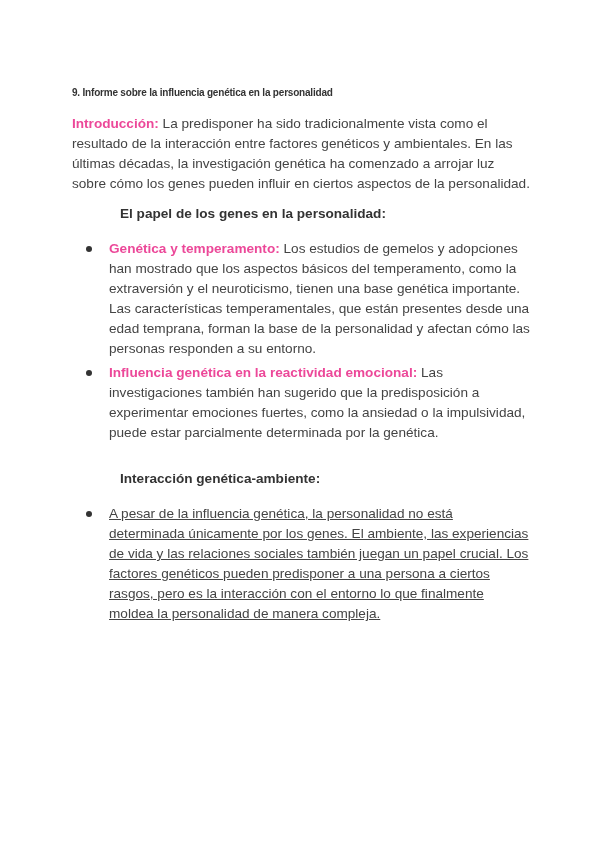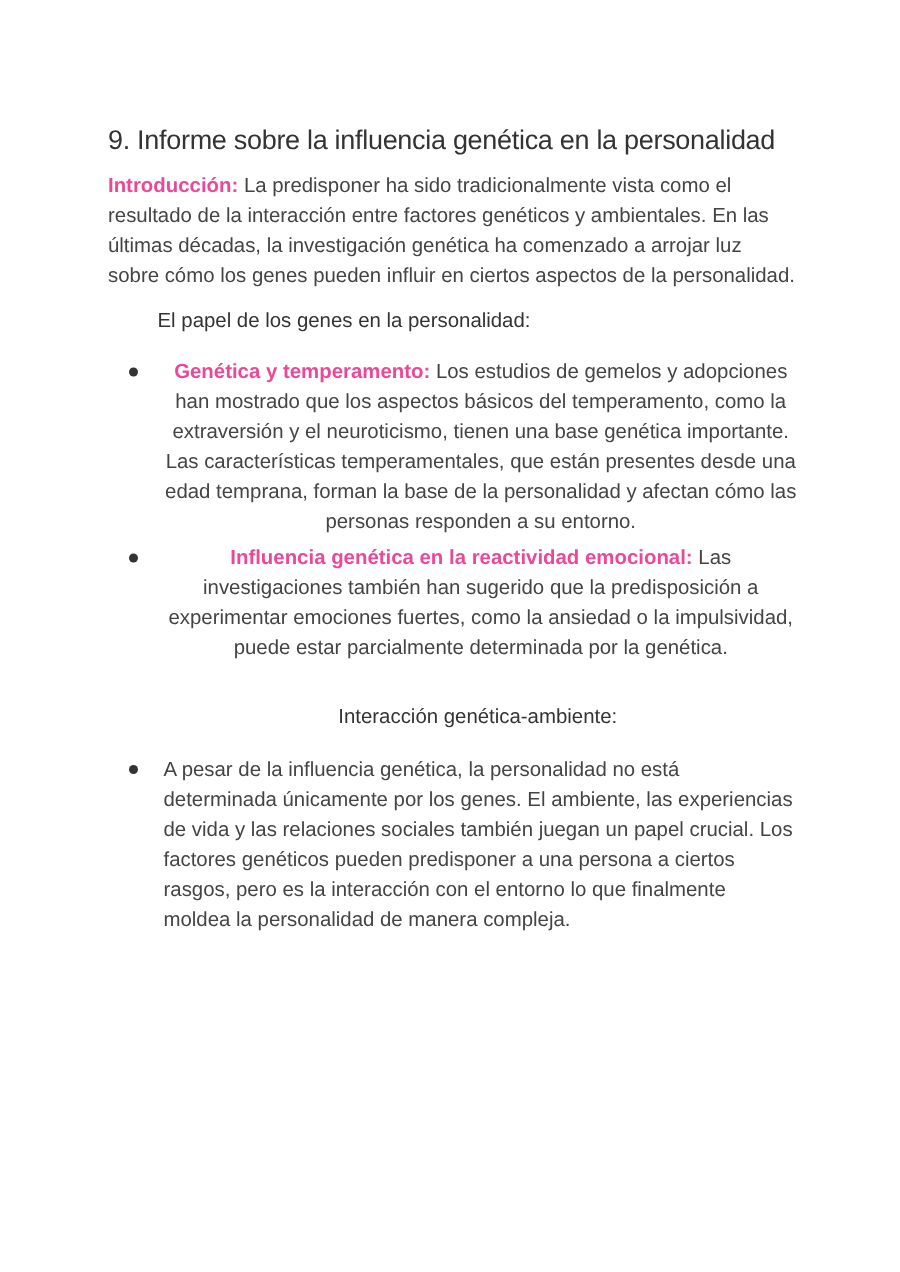--- a/index.html
+++ b/index.html
@@ -1,29 +1,29 @@
 <!DOCTYPE html>
 <html><head>
 <meta charset="utf-8">
 <style>
   html, body { margin: 0; padding: 0; background: #ffffff; }
   body { width: 600px; height: 848px; position: relative; overflow: hidden; font-family: "Liberation Sans", sans-serif; color: #444444; }
   .page { position: absolute; left: 72px; top: 84px; width: 460px; }
-  .title { font-family: "Liberation Sans", sans-serif; font-weight: normal; font-size: 18px; color: #333333; margin: 0; line-height: 18px; letter-spacing: -0.2px; }
+  .title { font-family: "Liberation Sans", sans-serif; font-weight: bold; font-size: 10px; color: #333333; margin: 0; line-height: 18px; letter-spacing: -0.2px; }
   .para { font-size: 13.6px; line-height: 20px; margin: 12px 0 0 0; color: #444444; }
   .para b, .item b { color: #ec4899; }
-  .h2 { font-weight: normal; font-size: 13.6px; color: #333333; margin: 0; line-height: 20px; padding-left: 33px; }
+  .h2 { font-weight: bold; font-size: 13.6px; color: #333333; margin: 15px; line-height: 20px; padding-left: 33px; }
   .h2.s1 { margin-top: 10px; }
-  .h2.s2 { margin-top: 26px; text-align: center; }
+  .h2.s2 { margin-top: 26px; }
   ul { list-style: none; margin: 0; padding: 0; }
   .item { position: relative; padding-left: 37px; font-size: 13.6px; line-height: 20px; color: #444444; }
   .bullet { position: absolute; left: 14px; top: 7px; width: 6px; height: 6px; border-radius: 50%; background: #333333; }
-  .list1 { margin-top: 14px; text-align: center; }
+  .list1 { margin-top: 14px; }
   .list1 .item + .item { margin-top: 4px; }
-  .list2 { margin-top: 15px; }
+  .list2 { margin-top: 15px; text-decoration: underline; }
 </style>
 </head>
 <body>
 
 <div class="page">
   <p class="title">9. Informe sobre la influencia genética en la personalidad</p>
 
   <p class="para"><b>Introducción:</b><span> La predisponer ha sido tradicionalmente vista como el resultado de la interacción entre factores genéticos y ambientales. En las últimas décadas, la investigación genética ha comenzado a arrojar luz sobre cómo los genes pueden influir en ciertos aspectos de la personalidad.</span></p>
 
   <p class="h2 s1">El papel de los genes en la personalidad:</p>

